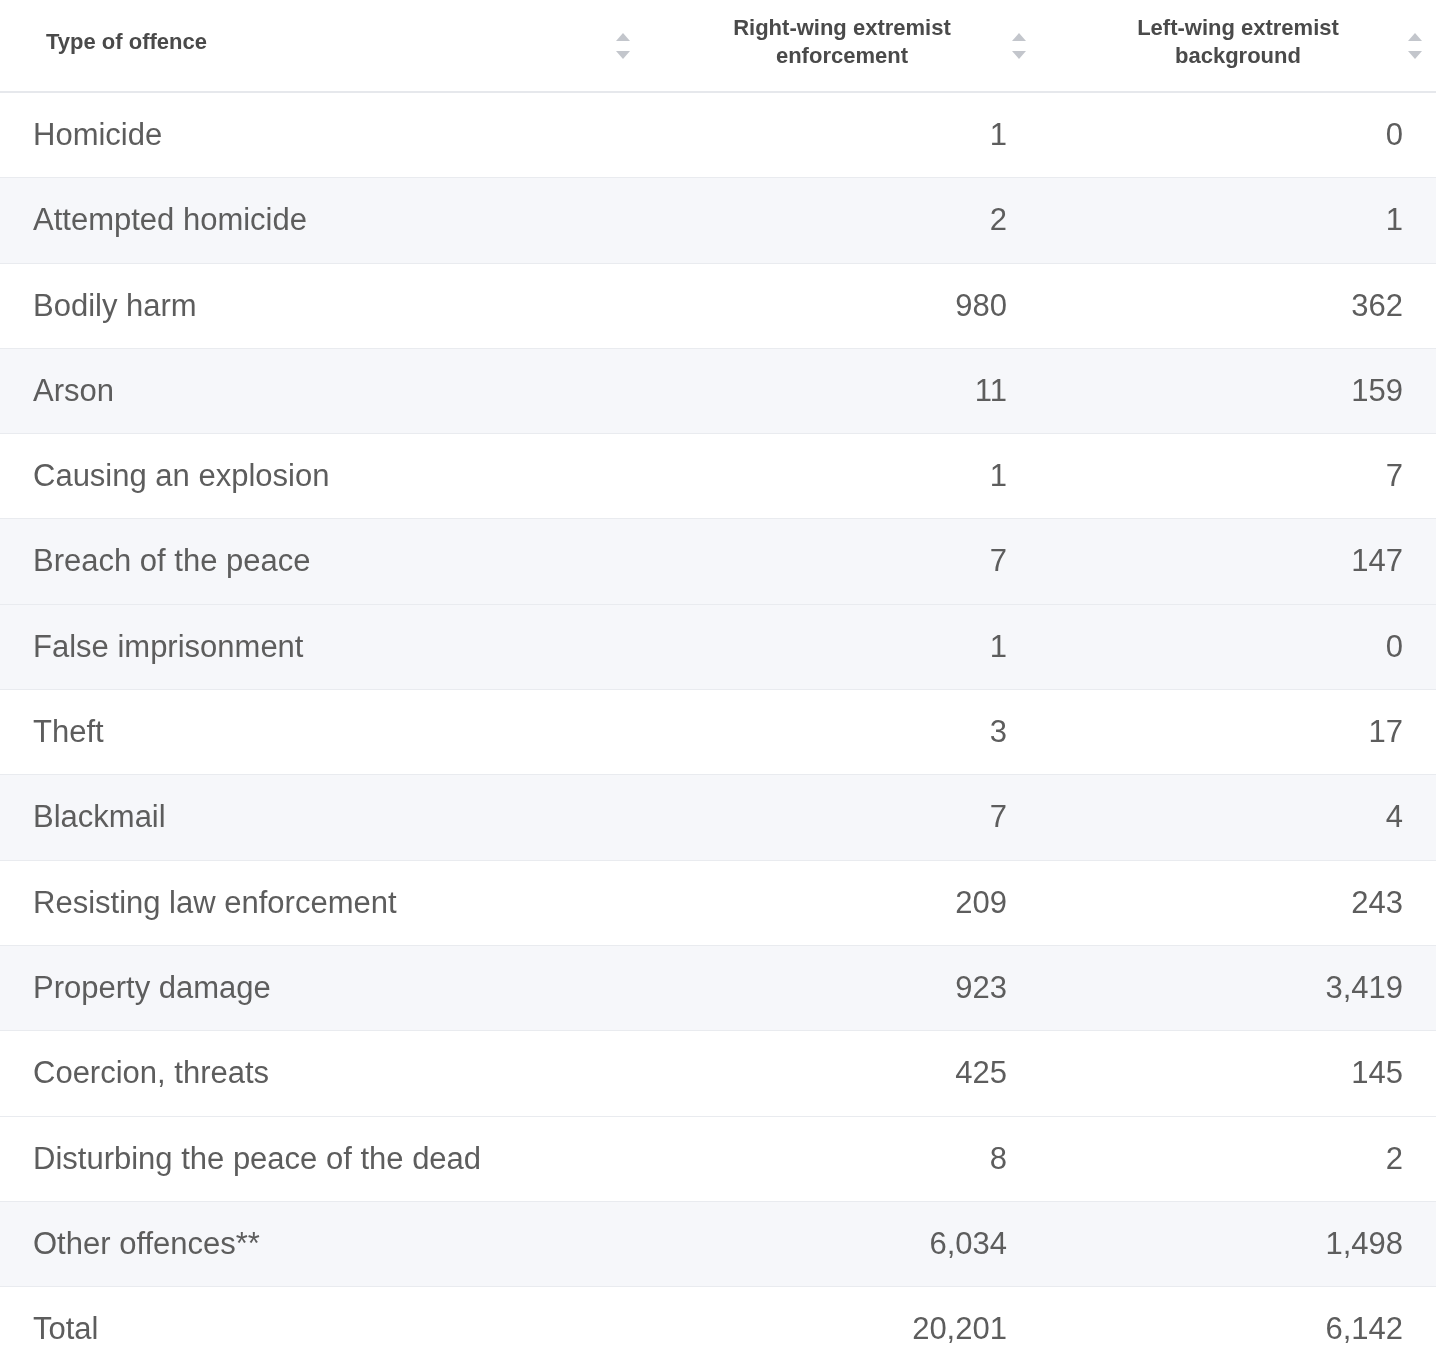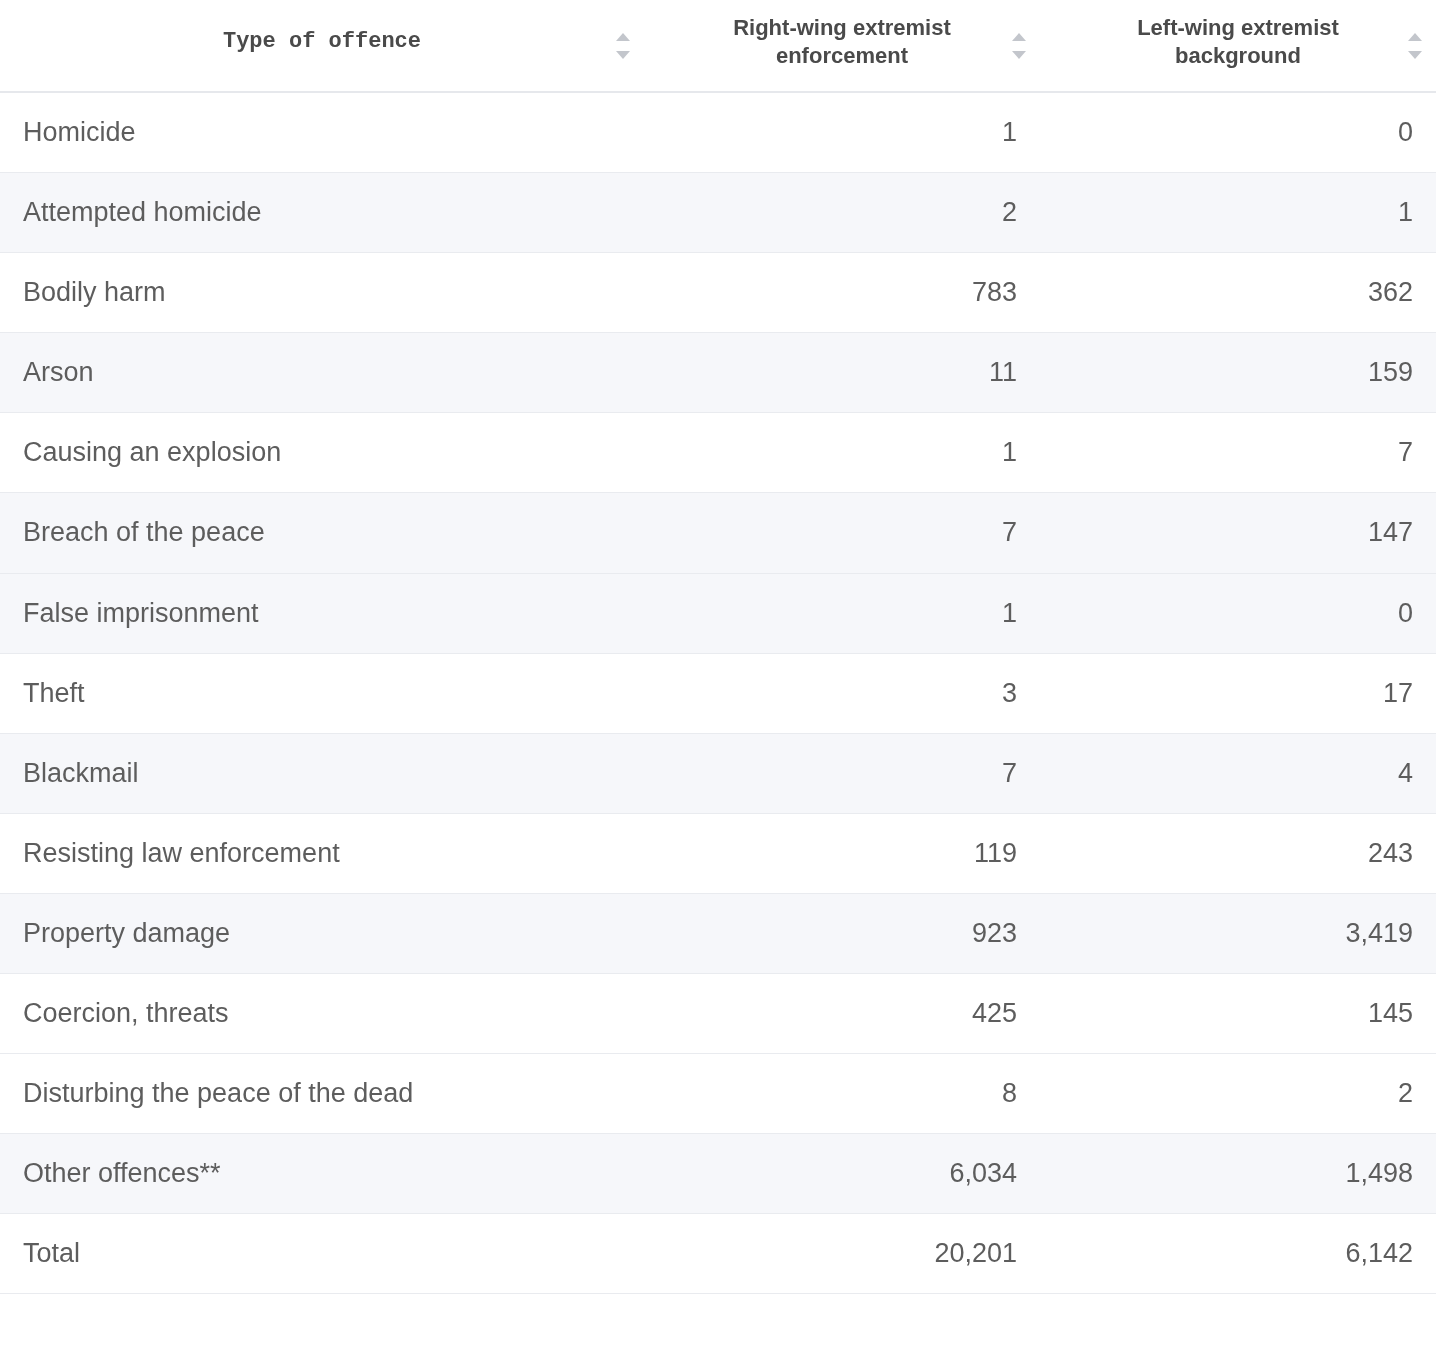--- a/index.html
+++ b/index.html
@@ -27,22 +27,21 @@
     padding: 14px 24px 22px 24px;
     font-size: 22px;
     font-weight: bold;
     color: #4a4a4a;
     vertical-align: middle;
     border-bottom: 2px solid #e6e8ec;
     position: relative;
   }
   th.col-offence {
     width: 46%;
-    text-align: center;
-    font-family: Liberation Mono, monospace;
+    text-align: left;
   }
   th.col-right {
     width: 27%;
     text-align: center;
   }
   th.col-left {
     width: 27%;
   }
   .th-inner {
     display: block;
@@ -69,23 +68,23 @@
   }
   .sort-icon .up {
     top: 2px;
     border-bottom: 8px solid #c3c6cc;
   }
   .sort-icon .down {
     bottom: 2px;
     border-top: 8px solid #c3c6cc;
   }
   table.data-table tbody td {
-    font-size: 27px;
+    font-size: 31px;
     color: #5d5d5d;
-    padding: 22px 23px;
+    padding: 22px 33px;
     border-bottom: 1px solid #e9ebef;
     line-height: 1.3;
     vertical-align: middle;
   }
   tbody td.cell-label {
     text-align: left;
     padding-left: 50px;
   }
   tbody td.cell-num {
     text-align: right;
@@ -134,21 +133,21 @@
           <td class="cell-num">1</td>
           <td class="cell-num">0</td>
         </tr>
         <tr class="odd-row">
           <td class="cell-label">Attempted homicide</td>
           <td class="cell-num">2</td>
           <td class="cell-num">1</td>
         </tr>
         <tr class="even-row">
           <td class="cell-label">Bodily harm</td>
-          <td class="cell-num">783</td>
+          <td class="cell-num">980</td>
           <td class="cell-num">362</td>
         </tr>
         <tr class="odd-row">
           <td class="cell-label">Arson</td>
           <td class="cell-num">11</td>
           <td class="cell-num">159</td>
         </tr>
         <tr class="even-row">
           <td class="cell-label">Causing an explosion</td>
           <td class="cell-num">1</td>
@@ -169,21 +168,21 @@
           <td class="cell-num">3</td>
           <td class="cell-num">17</td>
         </tr>
         <tr class="odd-row">
           <td class="cell-label">Blackmail</td>
           <td class="cell-num">7</td>
           <td class="cell-num">4</td>
         </tr>
         <tr class="even-row">
           <td class="cell-label">Resisting law enforcement</td>
-          <td class="cell-num">119</td>
+          <td class="cell-num">209</td>
           <td class="cell-num">243</td>
         </tr>
         <tr class="odd-row">
           <td class="cell-label">Property damage</td>
           <td class="cell-num">923</td>
           <td class="cell-num">3,419</td>
         </tr>
         <tr class="even-row">
           <td class="cell-label">Coercion, threats</td>
           <td class="cell-num">425</td>

